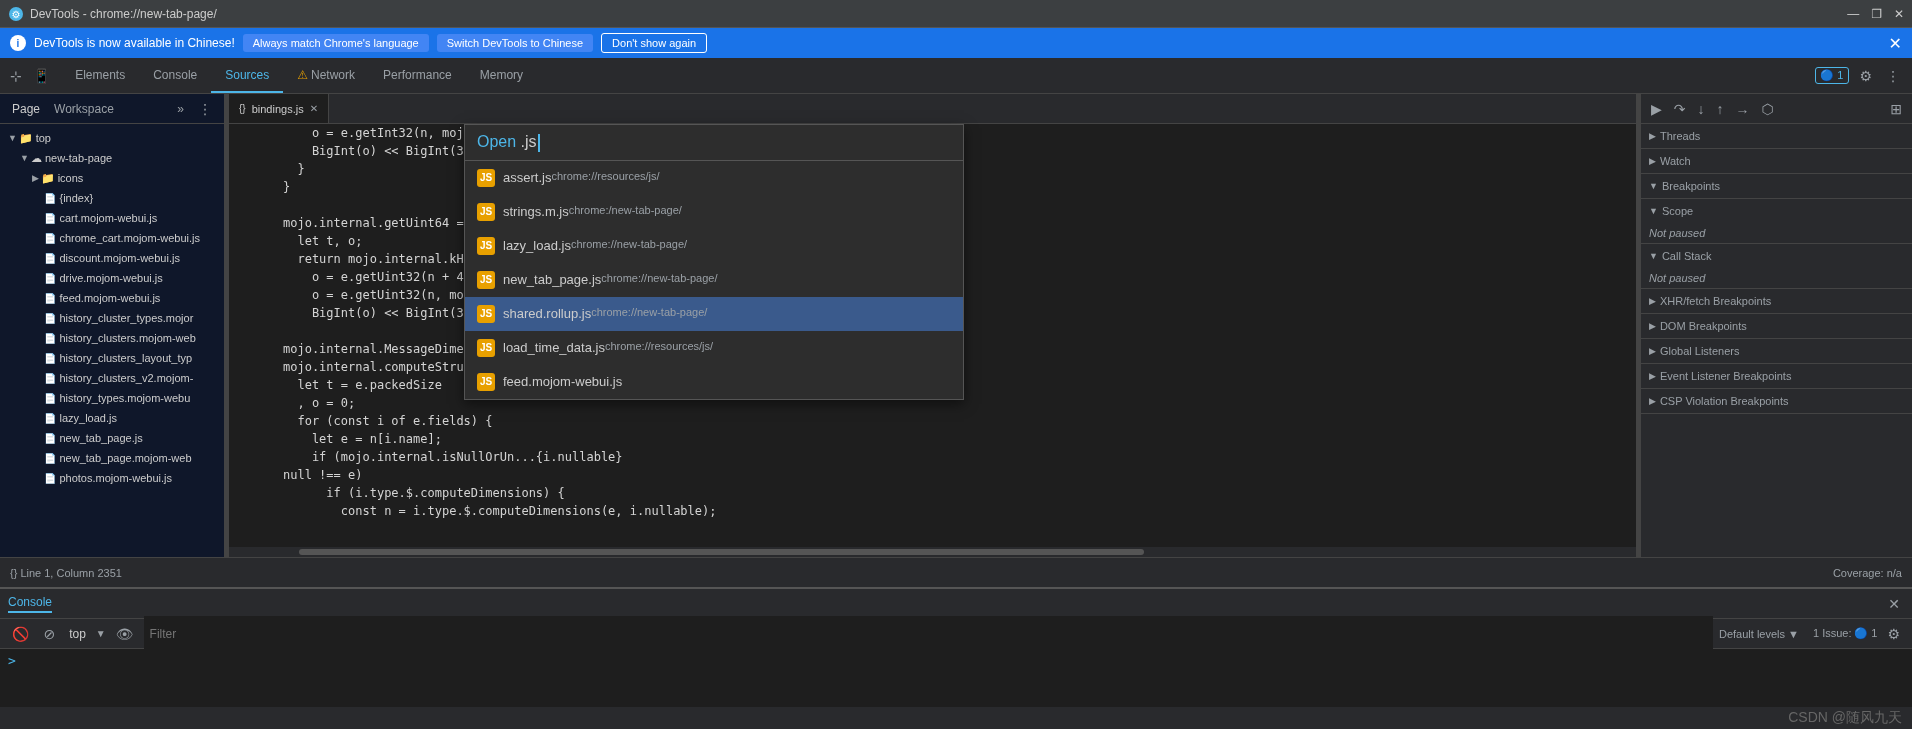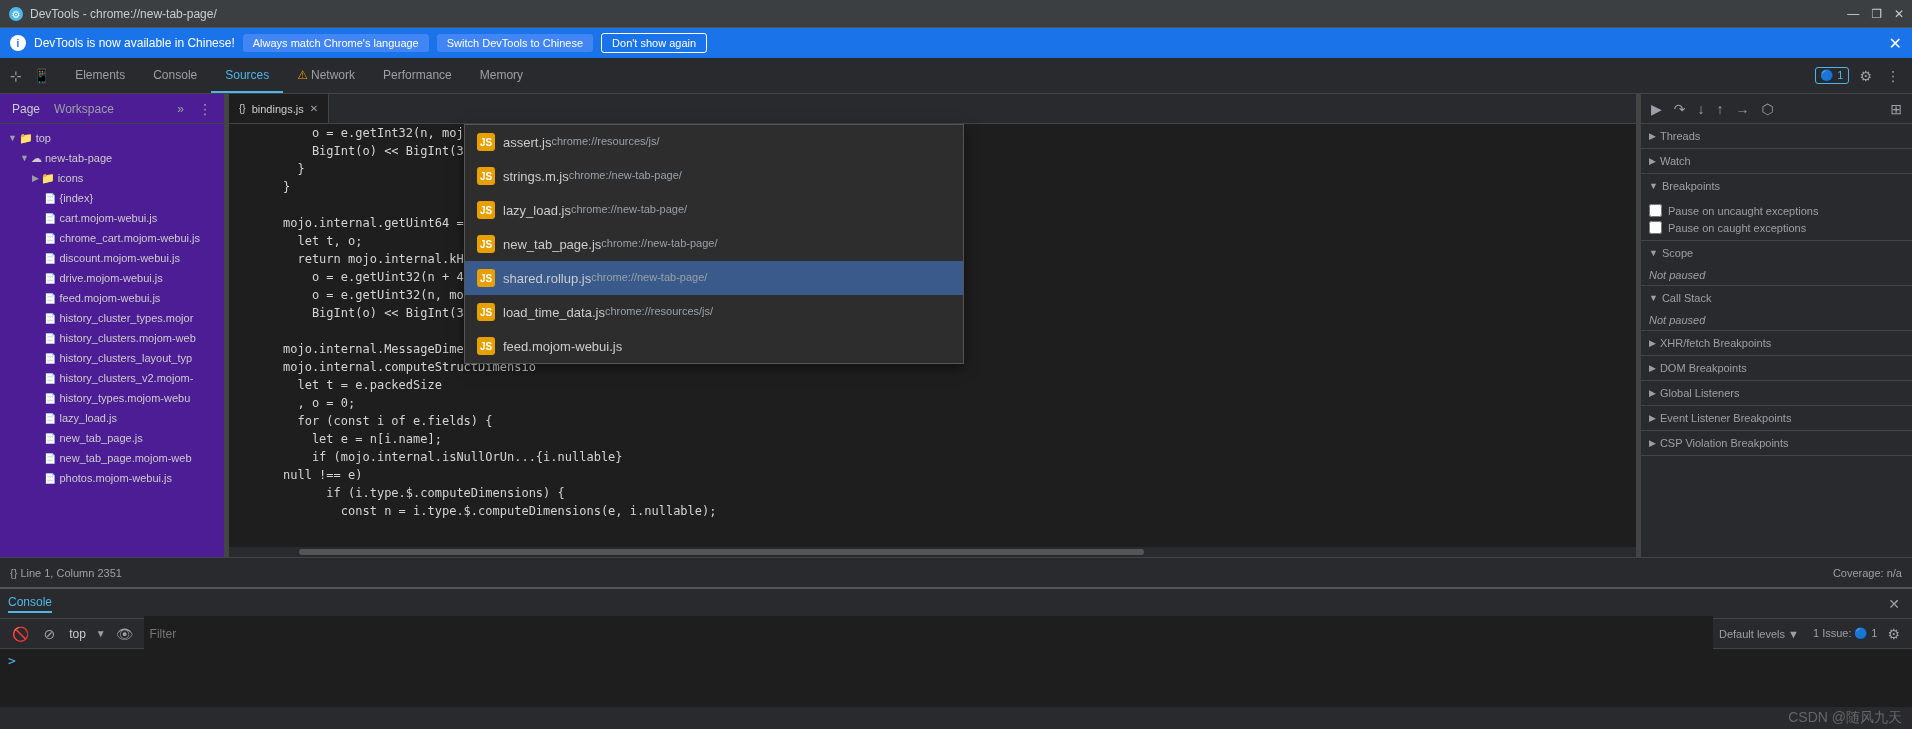--- a/index.html
+++ b/index.html
@@ -63,21 +63,21 @@
 
     
     #main-content {
       display: flex;
       height: calc(729px - 28px - 30px - 36px - 36px - 22px);
     }
 
     
     #sidebar {
       width: 225px;
-      background: #4c1d95;
+      background: #0f172a;
       border-right: 1px solid #444;
       display: flex;
       flex-direction: column;
       overflow: hidden;
       flex-shrink: 0;
     }
     #sidebar-header {
       height: 30px;
       display: flex;
       align-items: center;
@@ -571,20 +571,23 @@
           <span class="line-num"></span>
           <span class="line-content">        const n = i.type.$.computeDimensions(e, i.nullable);</span>
         </div>
       </div>
     <div class="scrollbar-h">
       <div class="scrollbar-h-thumb"></div>
     </div>
 
     <div id="autocomplete-overlay">
       <div id="autocomplete-box">
+        <div id="autocomplete-search">
+          <span class="open-text">Open </span><span class="query-text">.js</span><span style="border-right:2px solid #4db6e8;display:inline-block;height:18px;vertical-align:middle;margin-left:1px;"></span>
+        </div>
         <div id="autocomplete-list">
 
         <div class="autocomplete-item">
               <div class="autocomplete-icon">JS</div>
               <div class="autocomplete-info">
                 <span class="autocomplete-name">assert.js</span>
                 <span class="autocomplete-path">chrome://resources/js/</span>
               </div>
             </div>
             <div class="autocomplete-item">
@@ -658,30 +661,20 @@
         <span class="arrow">▶</span>
         <span>Watch</span>
       </div>
     </div>
 
     <div class="right-section">
       <div class="right-section-header">
         <span class="arrow">▼</span>
         <span>Breakpoints</span>
       </div>
-      <div class="right-section-content">
-        <div class="breakpoint-option">
-          <input type="checkbox" style="">
-          <span>Pause on uncaught exceptions</span>
-        </div>
-        <div class="breakpoint-option">
-          <input type="checkbox" style="">
-          <span>Pause on caught exceptions</span>
-        </div>
-      </div>
     </div>
 
     <div class="right-section">
       <div class="right-section-header">
         <span class="arrow">▼</span>
         <span>Scope</span>
       </div>
       <div class="not-paused">Not paused</div>
     </div>
 

